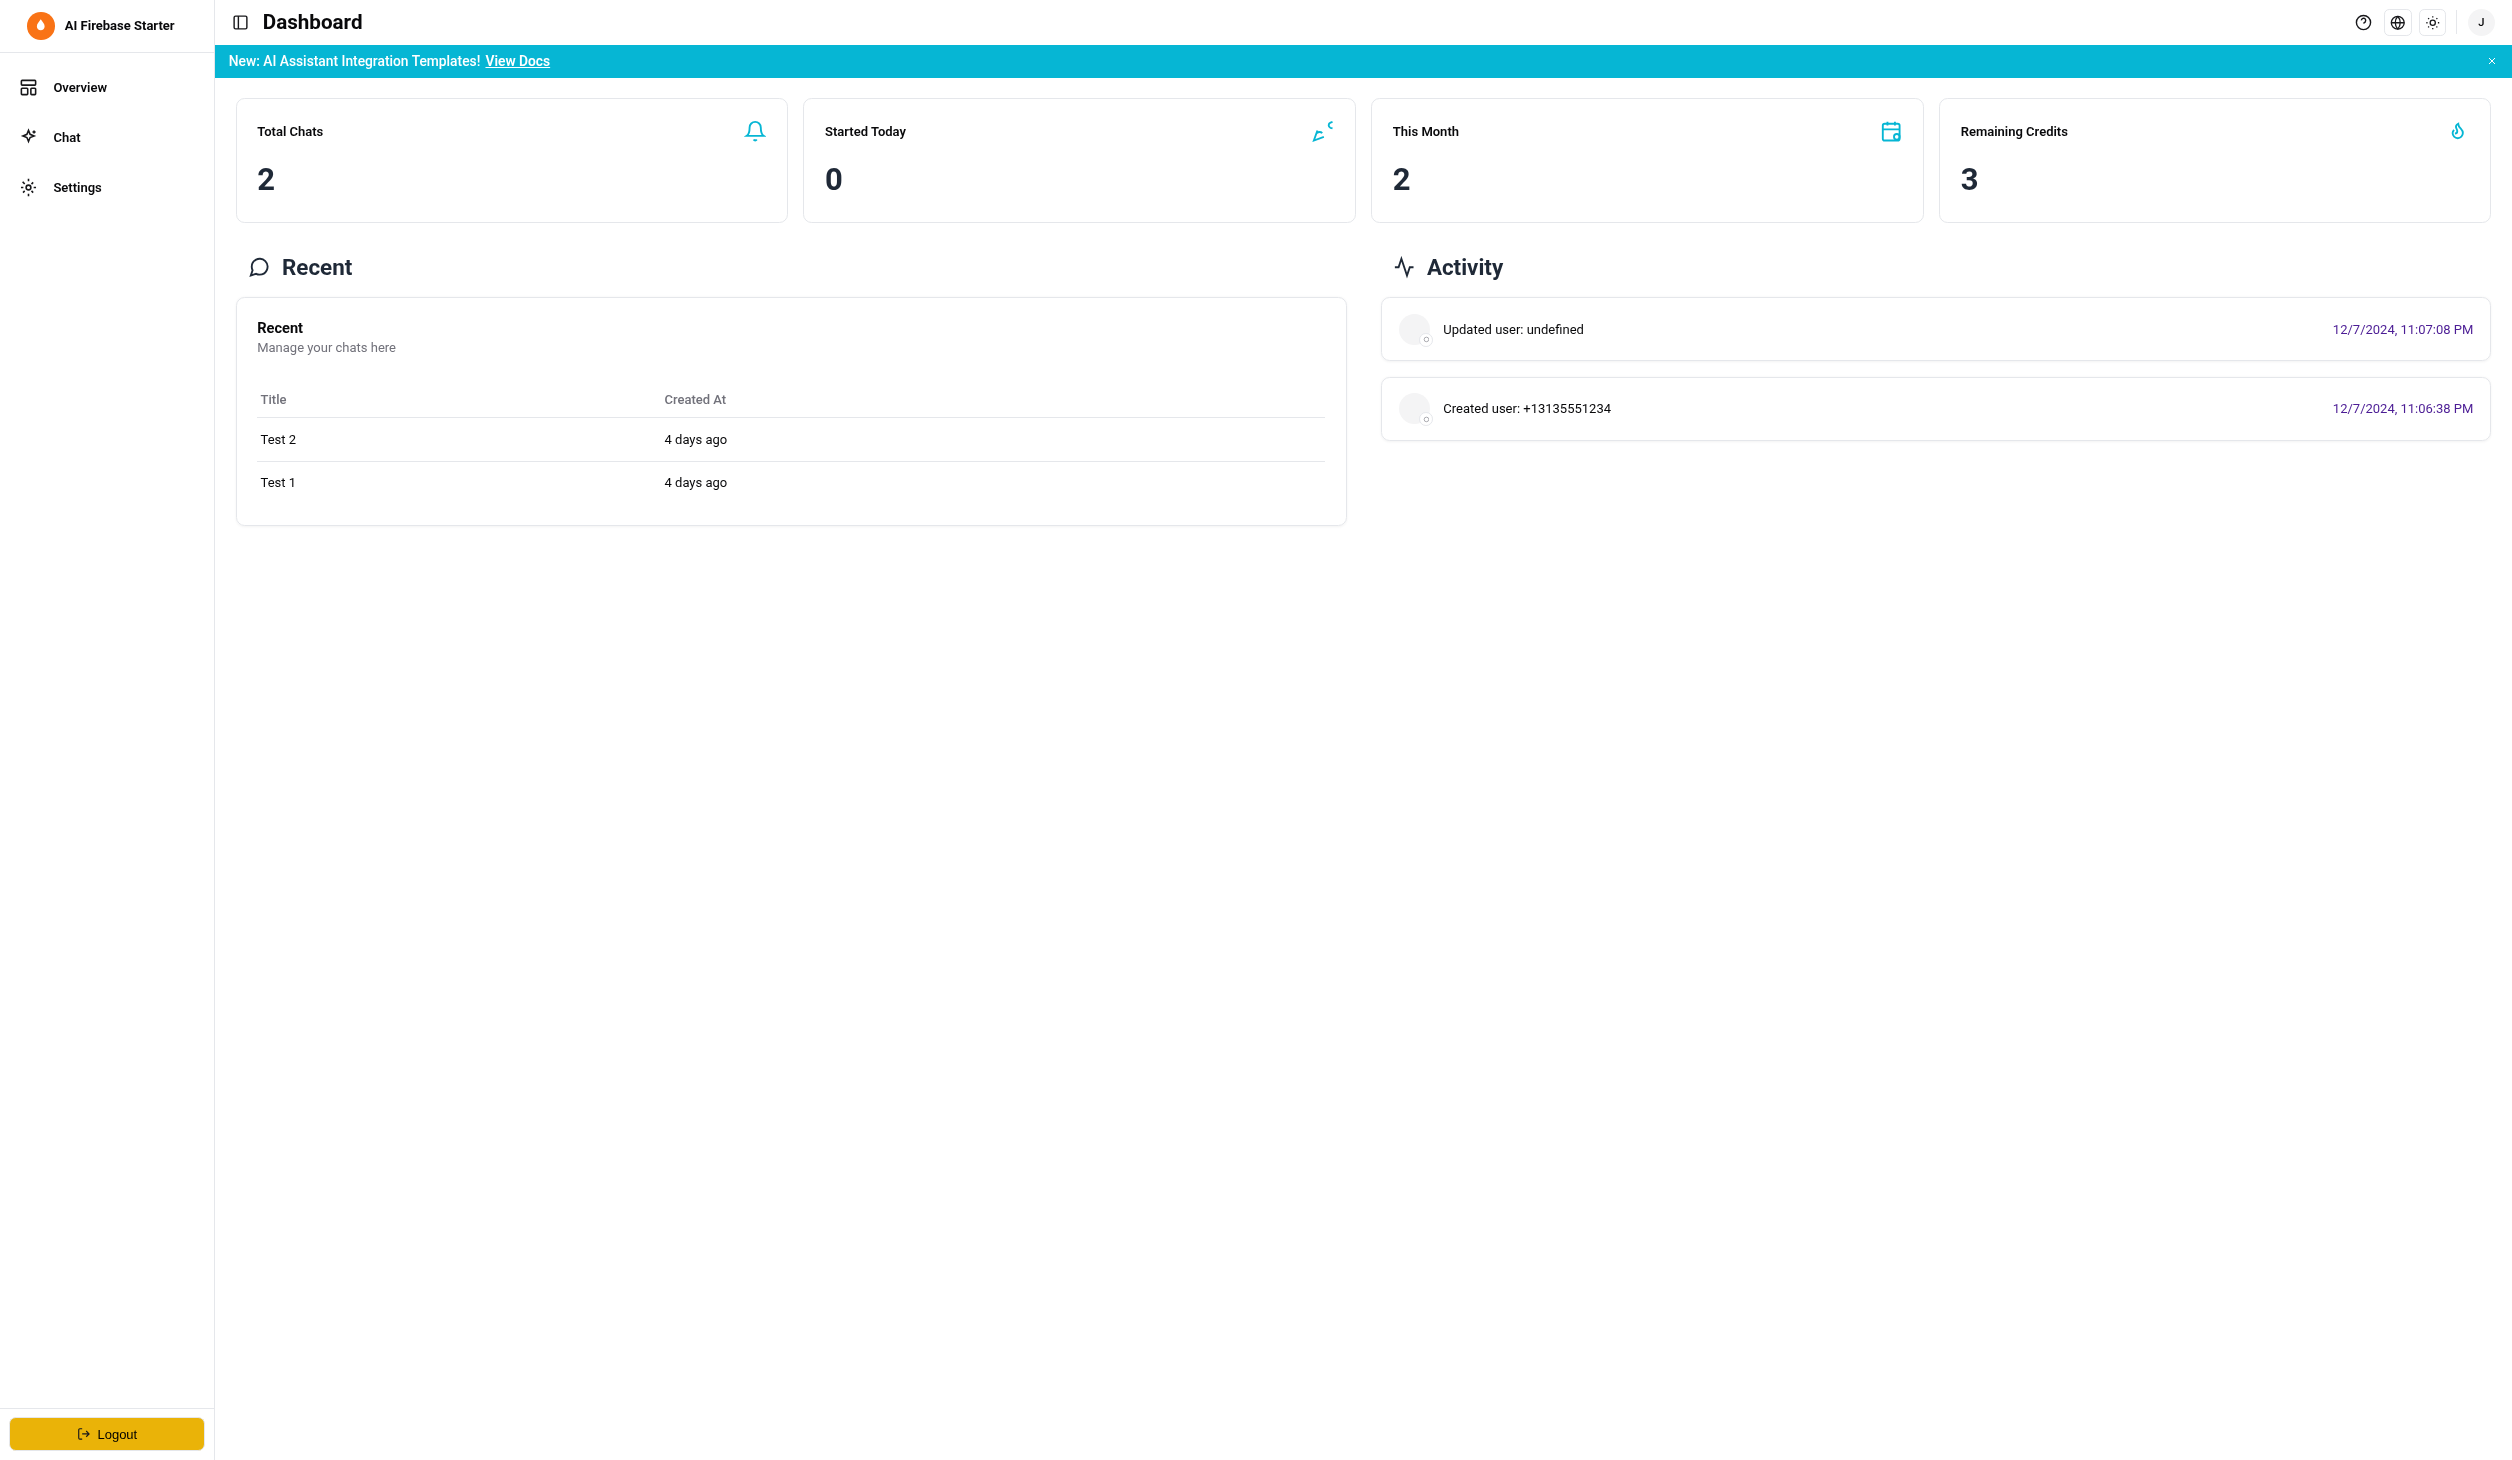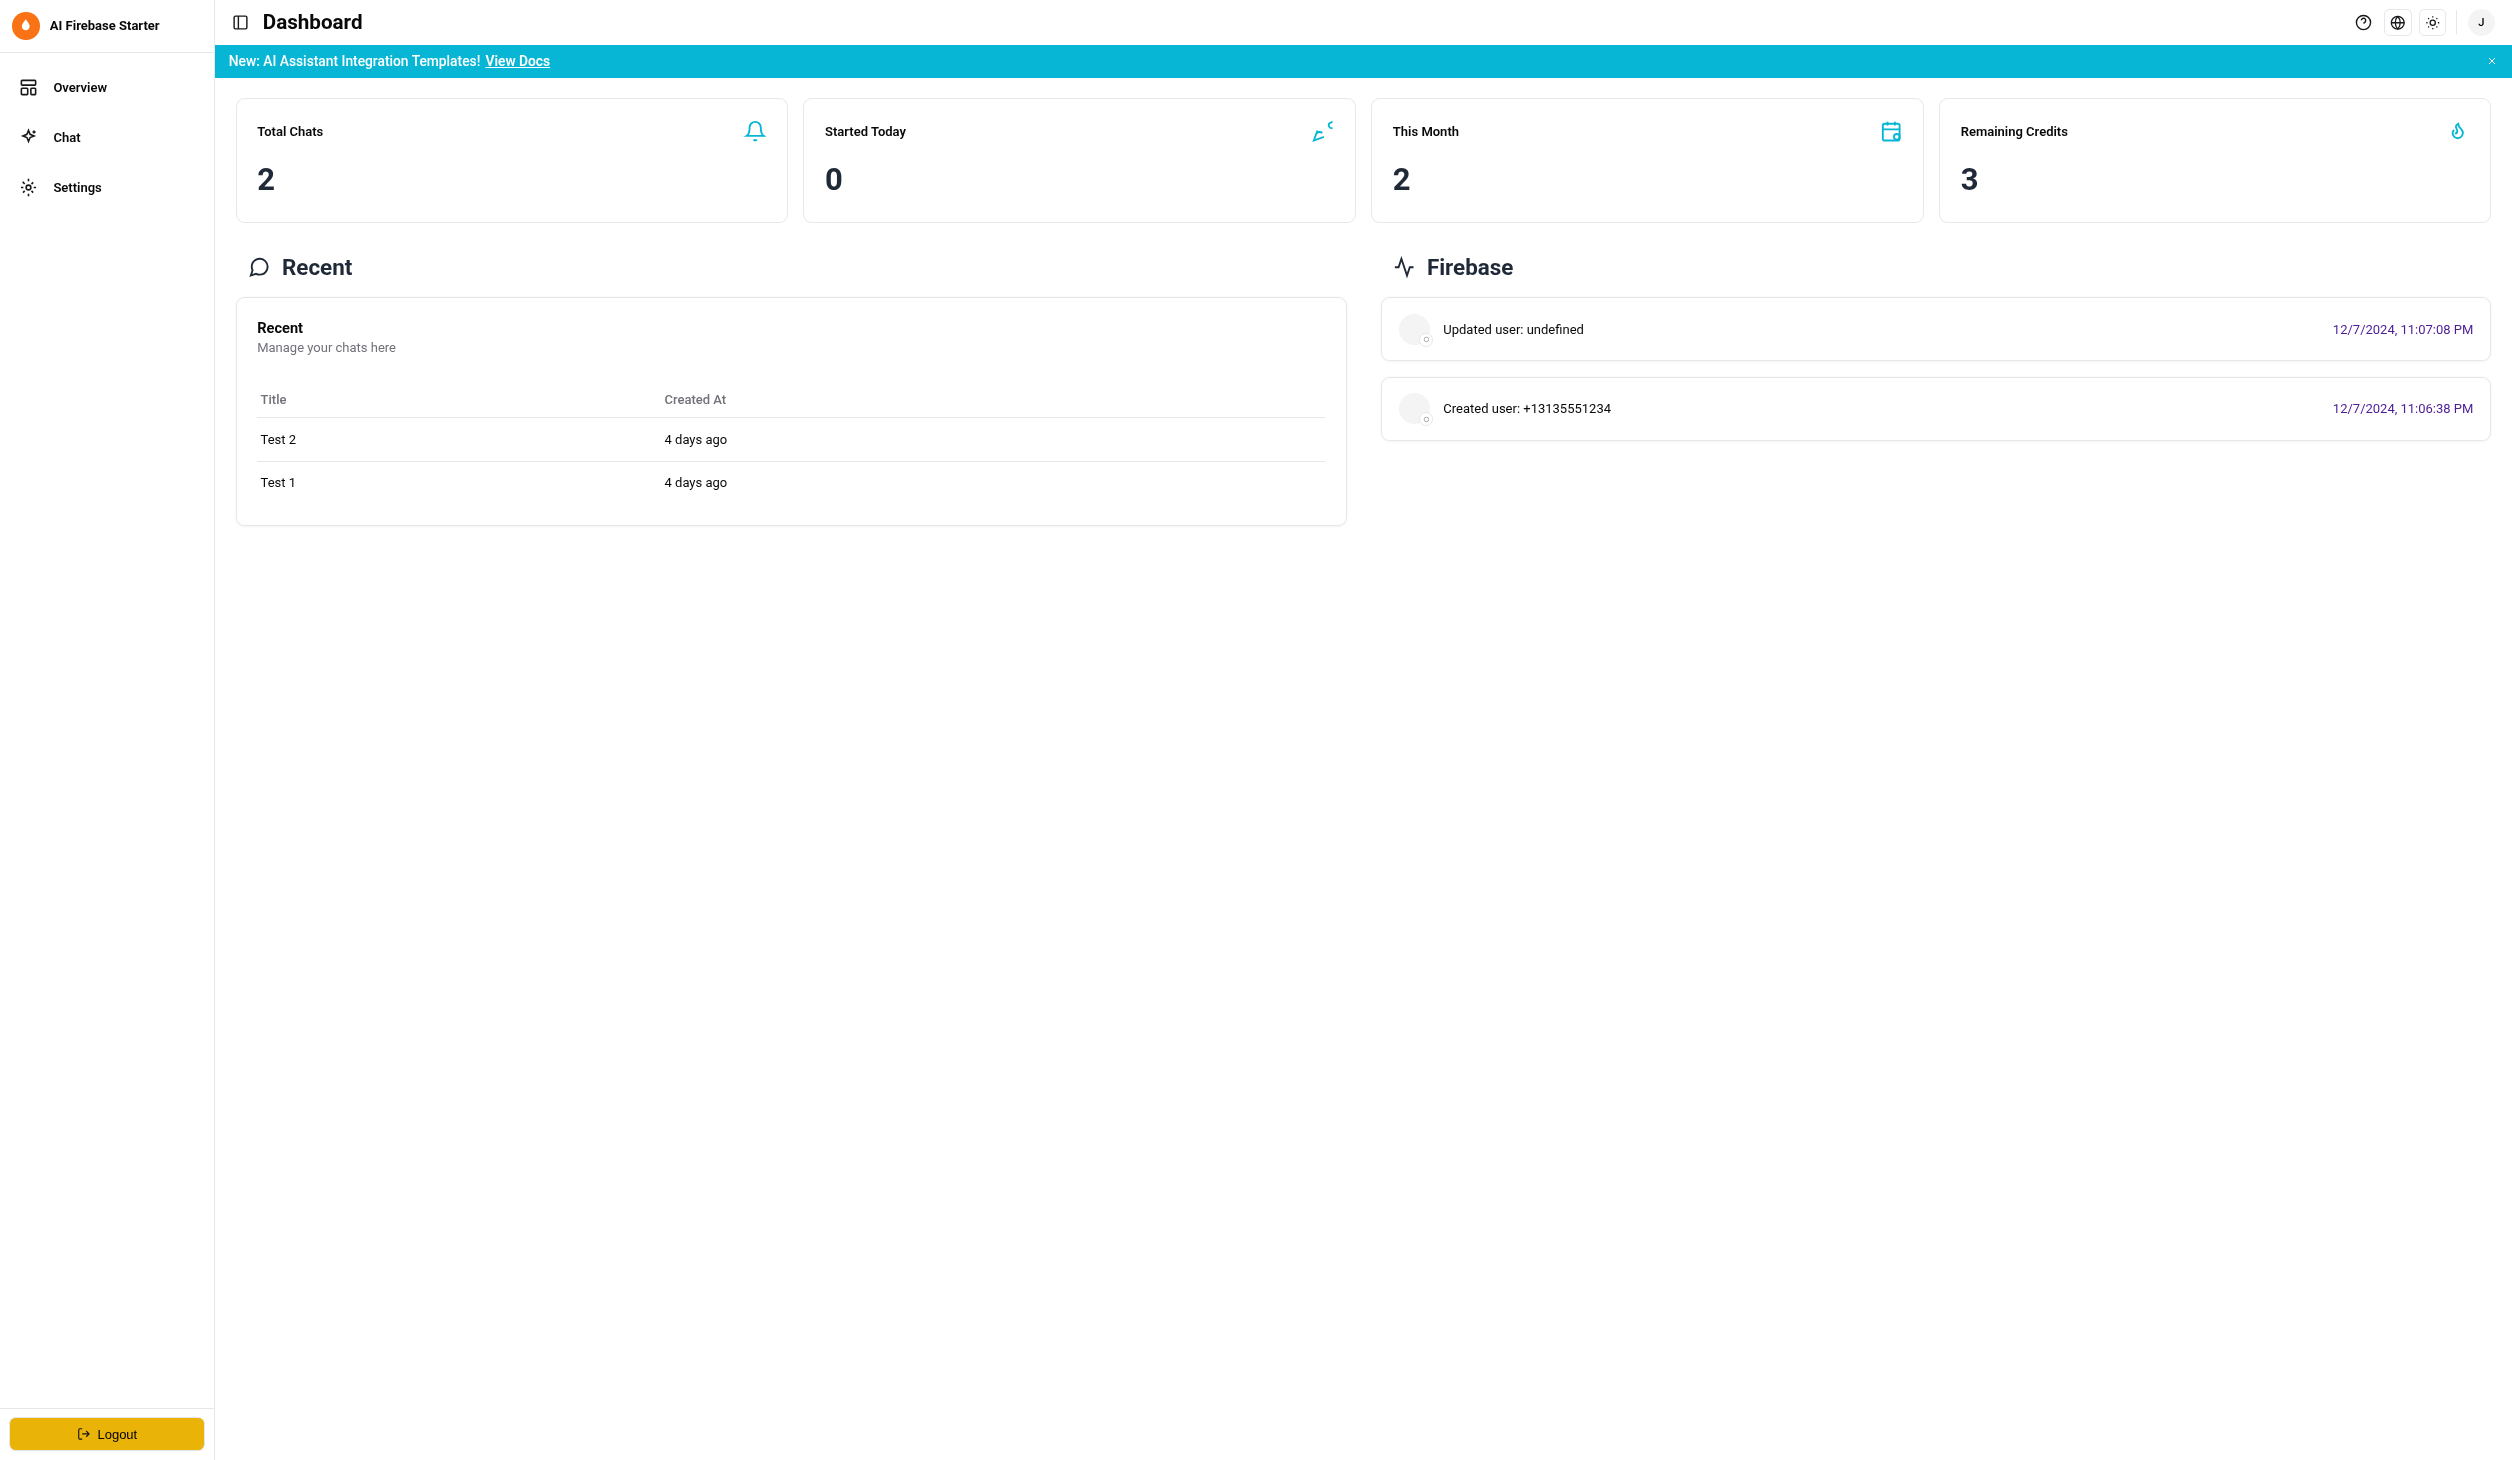--- a/index.html
+++ b/index.html
@@ -1,19 +1,19 @@
 <!DOCTYPE html>
 <html style="font-size:13.8px"><head>
   <meta charset="utf-8">
   <style>
     * { box-sizing: border-box; margin: 0; padding: 0; }
     body { font-family: -apple-system, BlinkMacSystemFont, 'Segoe UI', Roboto, sans-serif; background: #fff; color: #09090b; }
     .app { display: flex; min-height: 100vh; }
     .sidebar { width: 215px; border-right: 0.9px solid #e5e7eb; display: flex; flex-direction: column; }
-    .sidebar-header { display: flex; align-items: center; gap: 10.3px; padding: 12px 12px; border-bottom: 0.9px solid #e5e7eb; }
+    .sidebar-header { display: flex; align-items: center; gap: 10.3px; padding: 12px 27px; border-bottom: 0.9px solid #e5e7eb; }
     .logo { width: 27.5px; height: 27.5px; border-radius: 50%; background: #f97316; display: flex; align-items: center; justify-content: center; }
     .logo svg { width: 15.5px; height: 15.5px; fill: #fff; }
     .brand { font-weight: 700; font-size: 13px; }
     .nav { padding: 13.8px 10.3px; display: flex; flex-direction: column; gap: 6.9px; flex: 1; }
     .nav-item { display: flex; align-items: center; gap: 15.5px; padding: 12px 8.6px; border-radius: 5.2px; cursor: pointer; }
     .nav-icon { width: 19px; height: 19px; display: flex; align-items: center; justify-content: center; }
     .nav-label { font-weight: 600; font-size: 13px; }
     .sidebar-footer { padding: 8.6px; border-top: 0.9px solid #e5e7eb; }
     .logout-btn { width: 100%; display: flex; align-items: center; justify-content: center; gap: 6.9px; padding: 8.6px; border: 0.9px solid #e5e7eb; border-radius: 6.9px; background: #eab308; cursor: pointer; font-size: 13px; font-weight: 500; }
     .main { flex: 1; display: flex; flex-direction: column; }
@@ -237,21 +237,21 @@
           </div>
         </section>
 
         <section>
           <div class="panel-header">
             <span>
               <svg width="22.4" height="22.4" viewBox="0 0 24 24" fill="none" stroke="#1f2937" stroke-width="2">
                   <path d="M22 12h-4l-3 9L9 3l-3 9H2"></path>
                 </svg>
             </span>
-            <h2 class="panel-title">Firebase</h2>
+            <h2 class="panel-title">Activity</h2>
           </div>
           <div class="activity-list">
             <div class="activity-card">
               <div class="activity-avatar">
                 <div class="act-circle"></div>
                 <div class="act-bubble">
                   <svg width="6.9" height="6.9" viewBox="0 0 24 24" fill="none" stroke="#71717a" stroke-width="2">
                       <circle cx="12" cy="12" r="8"></circle>
                     </svg>
                 </div>

